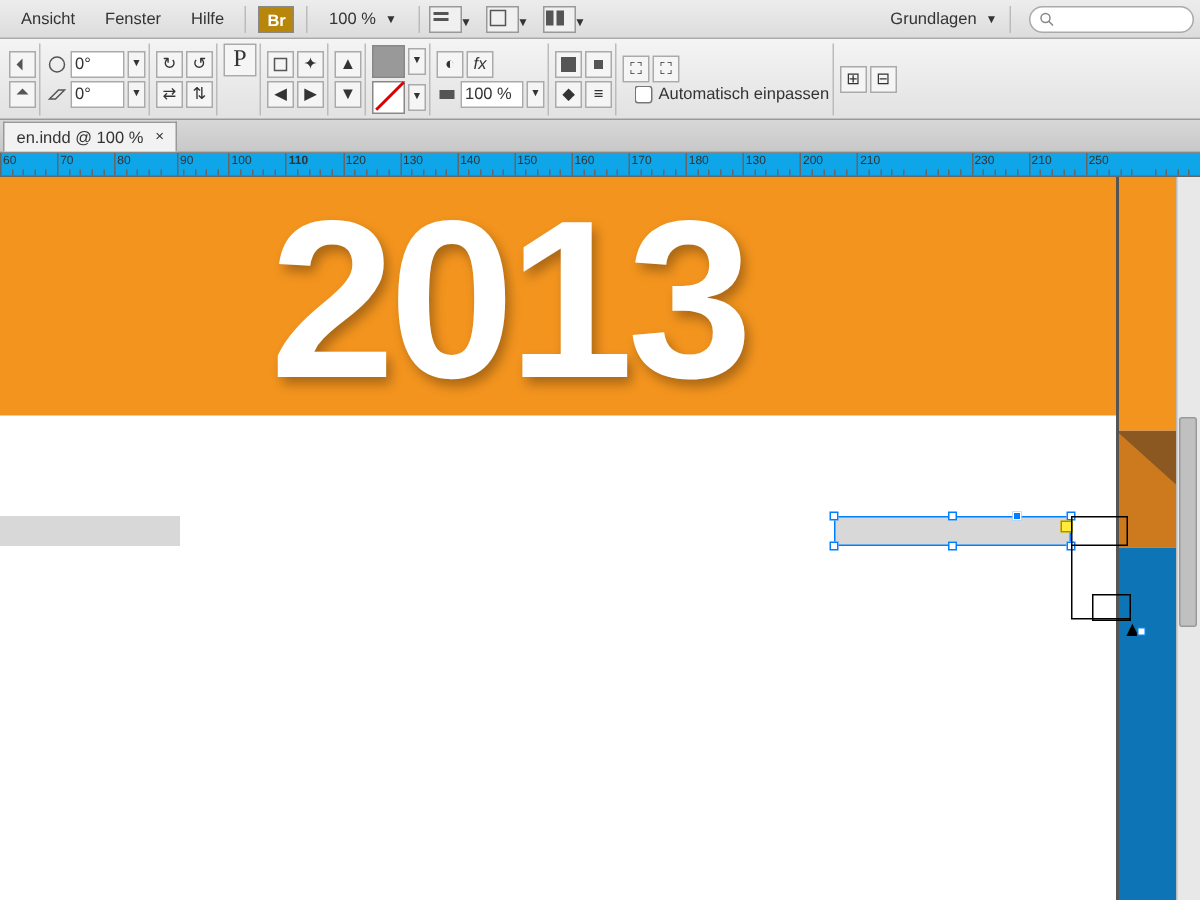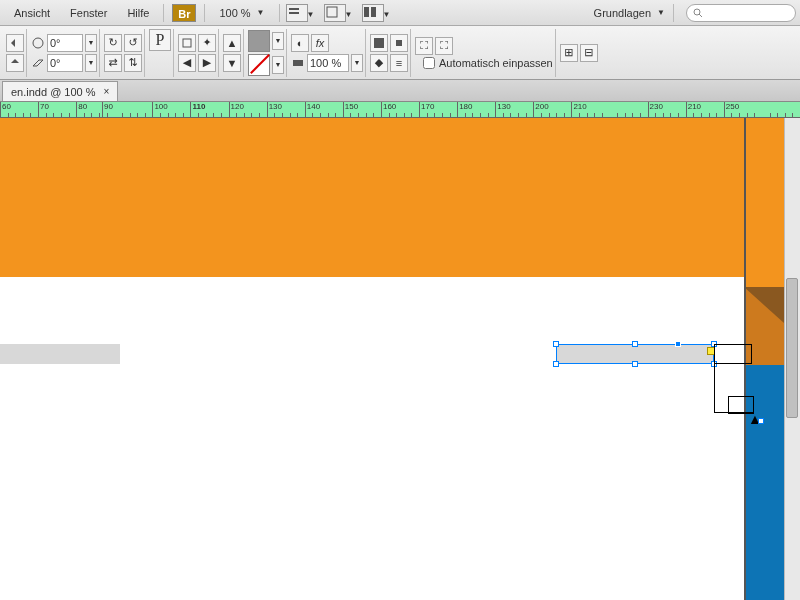--- a/index.html
+++ b/index.html
@@ -31,21 +31,21 @@
 .swatch.red-x::after{content:"";position:absolute;left:-2px;top:8px;width:26px;height:2px;background:#d00;transform:rotate(-45deg)}
 .stroke-line{width:40px;height:18px;border:1px solid #aaa;background:#fff;display:flex;align-items:center;justify-content:center}
 .stroke-line .line{width:30px;height:2px;background:#000}
 .auto-check{display:flex;align-items:center;gap:4px;margin-left:8px}
 .auto-check input{width:12px;height:12px}
 
 .tabbar{height:22px;background:linear-gradient(#d8d8d8,#c8c8c8);border-bottom:1px solid #888;display:flex;align-items:flex-end;padding-left:2px}
 .tab{height:20px;background:#f2f2f2;border:1px solid #999;border-bottom:none;padding:3px 8px;display:flex;align-items:center;font-size:10px}
 .tab .close{margin-left:8px;font-size:10px;cursor:default}
 
-.ruler-h{height:16px;background:#86efac;border-bottom:1px solid #666;position:relative;overflow:hidden}
+.ruler-h{height:16px;background:#0ea5e9;border-bottom:1px solid #666;position:relative;overflow:hidden}
 .ruler-h .tick{position:absolute;top:0;height:16px;border-left:1px solid #666;font-size:8px;padding-left:1px}
 .ruler-h .tick.minor{height:5px;top:11px}
 
 .canvas{position:relative;height:482px;background:#fff;overflow:hidden}
 .scrollbar-v{position:absolute;right:0;top:0;width:16px;height:100%;background:#e8e8e8;border-left:1px solid #bbb}
 .scrollbar-v .thumb{position:absolute;right:2px;width:12px;background:#c0c0c0;border:1px solid #999;border-radius:2px}
 
 .orange{position:absolute;left:0;top:0;width:744px;height:159px;background:#f3941e}
 .year{position:absolute;left:180px;top:-5px;font-size:150px;font-weight:600;color:#fff;font-family:"Segoe UI",sans-serif;text-shadow:3px 5px 8px rgba(0,0,0,0.3);letter-spacing:-4px}
 .page-edge{position:absolute;left:744px;top:0;width:2px;height:482px;background:#555}
@@ -260,21 +260,21 @@
     <div class="tick" style="left: 38.0952px;">70</div>
     <div class="tick minor" style="left: 45.7143px;"></div>
     <div class="tick minor" style="left: 53.3333px;"></div>
     <div class="tick minor" style="left: 60.9524px;"></div>
     <div class="tick minor" style="left: 68.5714px;"></div>
     <div class="tick" style="left: 76.1905px;">80</div>
     <div class="tick minor" style="left: 83.8095px;"></div>
     <div class="tick minor" style="left: 91.4286px;"></div>
     <div class="tick minor" style="left: 99.0476px;"></div>
     <div class="tick minor" style="left: 106.667px;"></div>
-    <div class="tick" style="left: 102px; text-align: center;">90</div>
+    <div class="tick" style="left: 118px; text-align: center;">90</div>
     <div class="tick minor" style="left: 121.905px;"></div>
     <div class="tick minor" style="left: 129.524px;"></div>
     <div class="tick minor" style="left: 137.143px;"></div>
     <div class="tick minor" style="left: 144.762px;"></div>
     <div class="tick" style="left: 152.381px;">100</div>
     <div class="tick minor" style="left: 160px;"></div>
     <div class="tick minor" style="left: 167.619px;"></div>
     <div class="tick minor" style="left: 175.238px;"></div>
     <div class="tick minor" style="left: 182.857px;"></div>
     <div class="tick" style="left: 190.476px; font-weight: bold;">110</div>
@@ -358,20 +358,21 @@
     <div class="tick minor" style="left: 784.762px;"></div>
     <div class="tick minor" style="left: 792.381px;"></div>
   </div>
 
 <div class="canvas">
   <div class="orange"></div>
   <div class="orange-section2"></div>
   <div class="orange-section"></div>
   <div class="dark-tri"></div>
   <div class="blue-section"></div>
+  <div class="year">2013</div>
   <div class="page-edge"></div>
   <div class="gray-bar"></div>
 
   <div class="sel-frame"></div>
   <div class="sel-handle c" style="left:553px;top:223px"></div>
   <div class="sel-handle c" style="left:632px;top:223px"></div>
   <div class="sel-handle c" style="left:711px;top:223px"></div>
   <div class="sel-handle c" style="left:553px;top:243px"></div>
   <div class="sel-handle c" style="left:632px;top:243px"></div>
   <div class="sel-handle c" style="left:711px;top:243px"></div>

